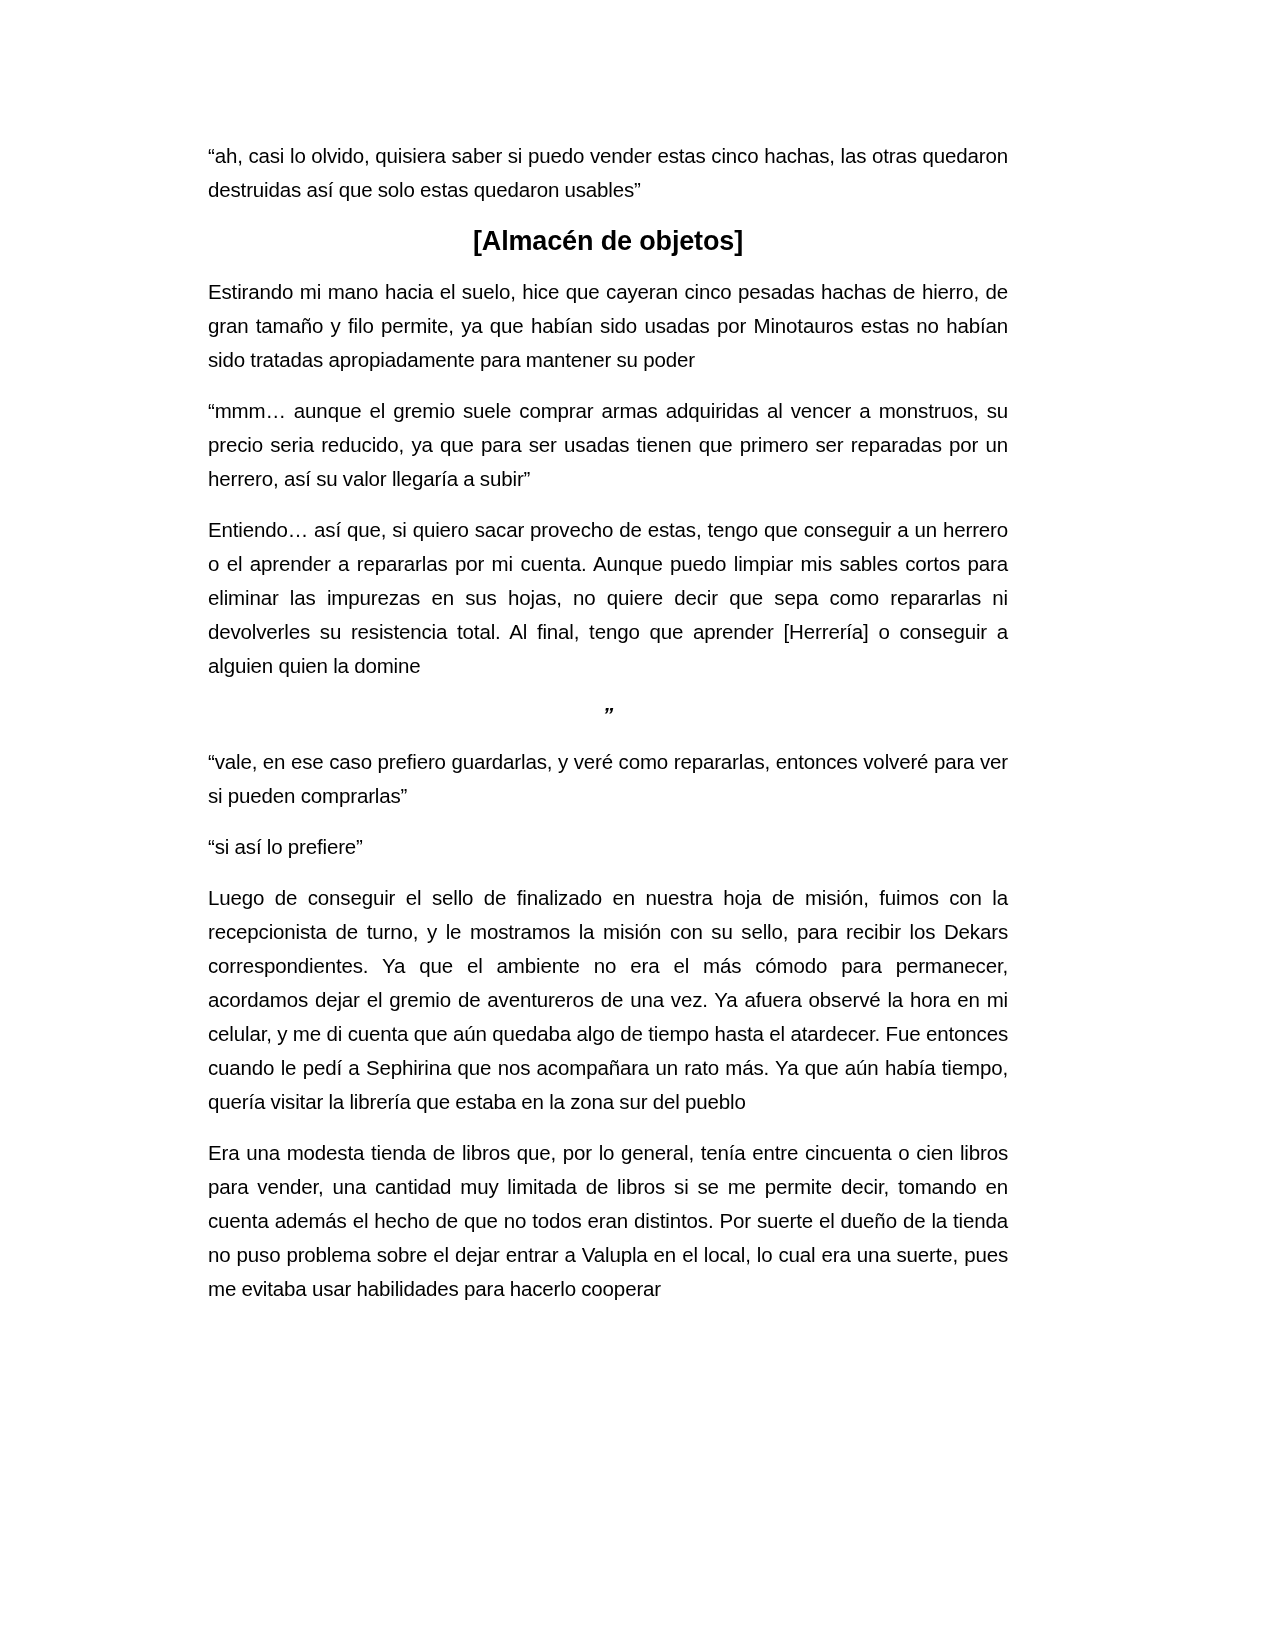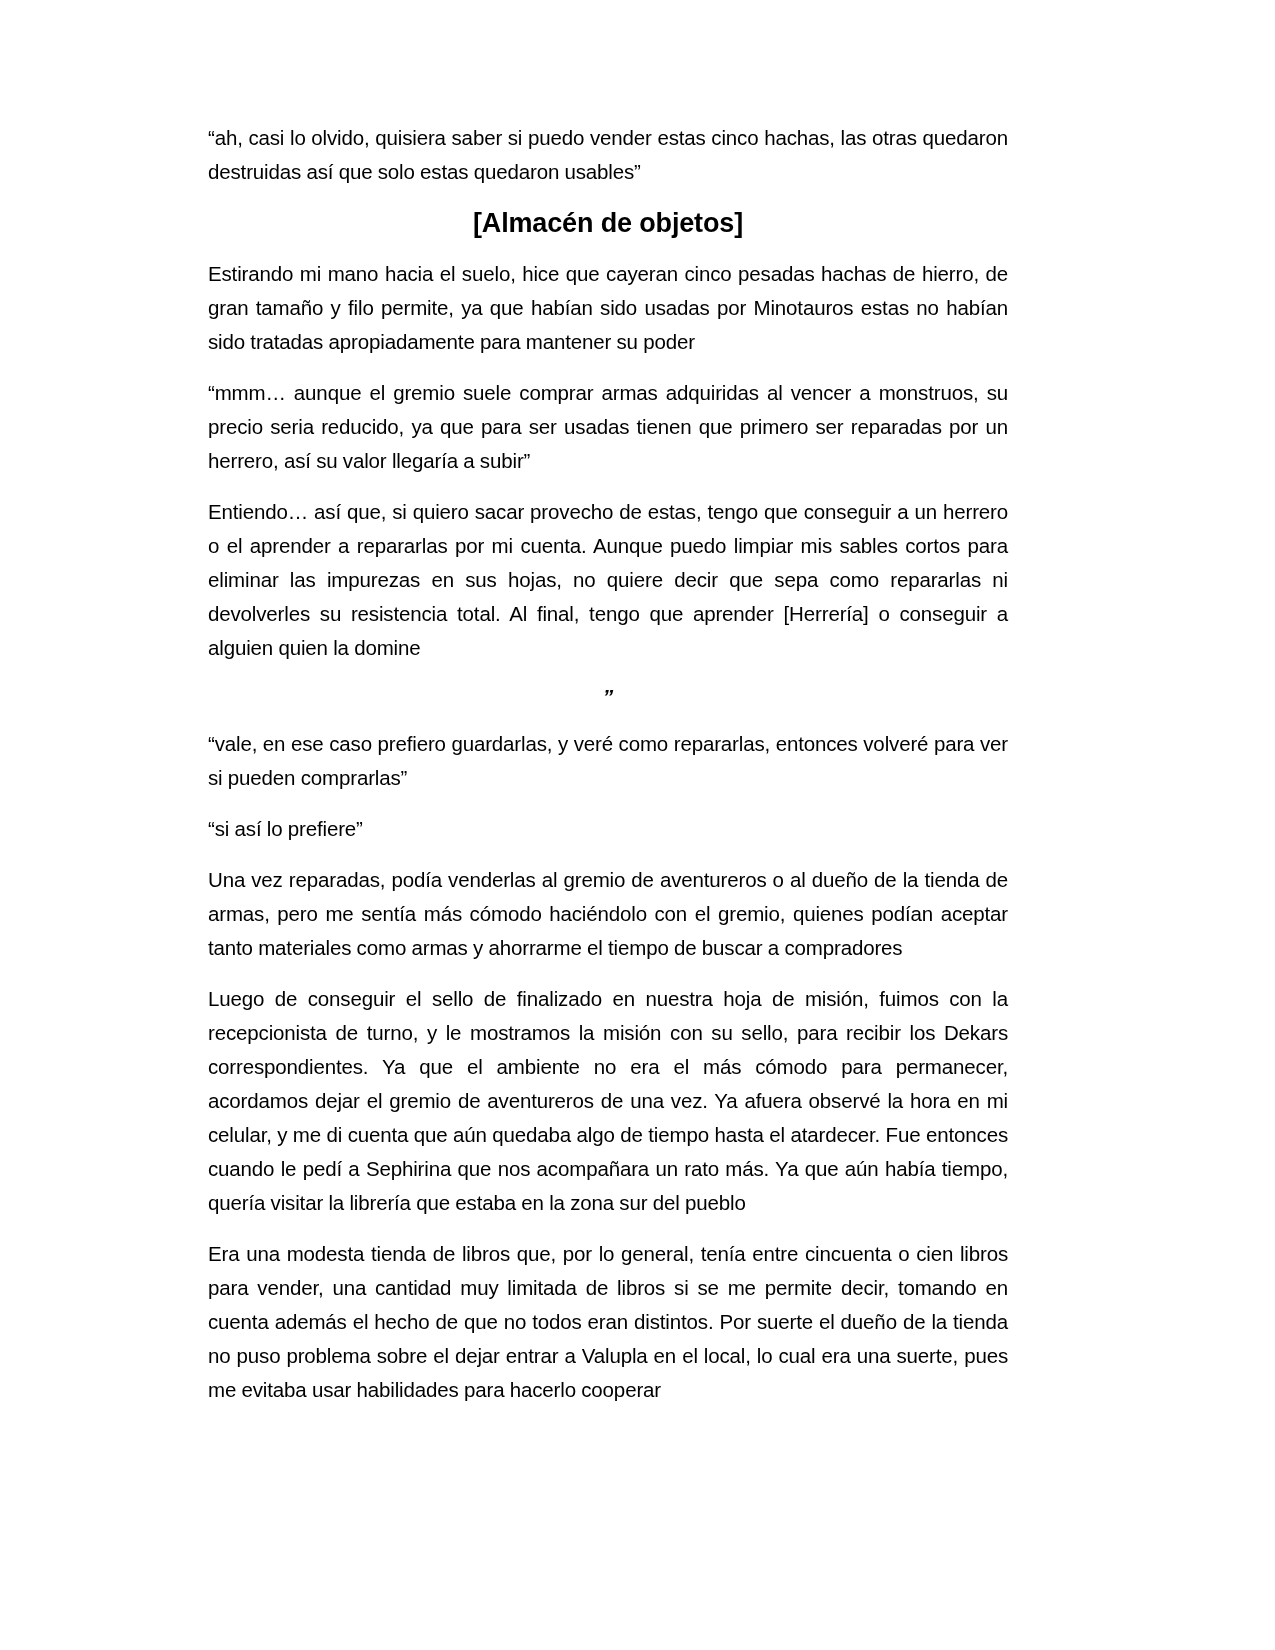--- a/index.html
+++ b/index.html
@@ -9,21 +9,21 @@
     background: #ffffff;
   }
   body {
     font-family: "Liberation Sans", "DejaVu Sans", sans-serif;
     color: #000000;
   }
   .page {
     position: relative;
     width: 1275px;
     height: 1516px;
-    margin: 0 auto;
+    margin: 18px auto;
     background: #ffffff;
     box-sizing: border-box;
     overflow: hidden;
   }
   .content {
     position: absolute;
     left: 208px;
     top: 121px;
     width: 800px;
   }
@@ -68,17 +68,16 @@
 <div class="page">
   <div class="content" id="body-root">
       <p class="para">“ah, casi lo olvido, quisiera saber si puedo vender estas cinco hachas, las otras quedaron destruidas así que solo estas quedaron usables”</p>
       <div class="heading-center">[Almacén de objetos]</div>
       <p class="para">Estirando mi mano hacia el suelo, hice que cayeran cinco pesadas hachas de hierro, de gran tamaño y filo permite, ya que habían sido usadas por Minotauros estas no habían sido tratadas apropiadamente para mantener su poder</p>
       <p class="para">“mmm… aunque el gremio suele comprar armas adquiridas al vencer a monstruos, su precio seria reducido, ya que para ser usadas tienen que primero ser reparadas por un herrero, así su valor llegaría a subir”</p>
       <p class="para"><span>Entiendo… así que, si quiero sacar provecho de estas, tengo que conseguir a un herrero o el aprender a repararlas por mi cuenta. Aunque puedo limpiar mis sables cortos para eliminar las impurezas en sus hojas, no quiere decir que sepa como repararlas ni devolverles su resistencia total. Al final, tengo que aprender </span><span class="bold-inline">[Herrería]</span><span> o conseguir a alguien quien la domine</span></p>
       <div class="divider-glyph">”</div>
       <p class="para">“vale, en ese caso prefiero guardarlas, y veré como repararlas, entonces volveré para ver si pueden comprarlas”</p>
       <p class="para">“si así lo prefiere”</p>
-      <p class="para">Una vez reparadas, podía venderlas al gremio de aventureros o al dueño de la tienda de armas, pero me sentía más cómodo haciéndolo con el gremio, quienes podían aceptar tanto materiales como armas y ahorrarme el tiempo de buscar a compradores</p>
       <p class="para">Luego de conseguir el sello de finalizado en nuestra hoja de misión, fuimos con la recepcionista de turno, y le mostramos la misión con su sello, para recibir los Dekars correspondientes. Ya que el ambiente no era el más cómodo para permanecer, acordamos dejar el gremio de aventureros de una vez. Ya afuera observé la hora en mi celular, y me di cuenta que aún quedaba algo de tiempo hasta el atardecer. Fue entonces cuando le pedí a Sephirina que nos acompañara un rato más. Ya que aún había tiempo, quería visitar la librería que estaba en la zona sur del pueblo</p>
       <p class="para">Era una modesta tienda de libros que, por lo general, tenía entre cincuenta o cien libros para vender, una cantidad muy limitada de libros si se me permite decir, tomando en cuenta además el hecho de que no todos eran distintos. Por suerte el dueño de la tienda no puso problema sobre el dejar entrar a Valupla en el local, lo cual era una suerte, pues me evitaba usar habilidades para hacerlo cooperar</p>
     </div>
 </div>
 
 </body></html>

